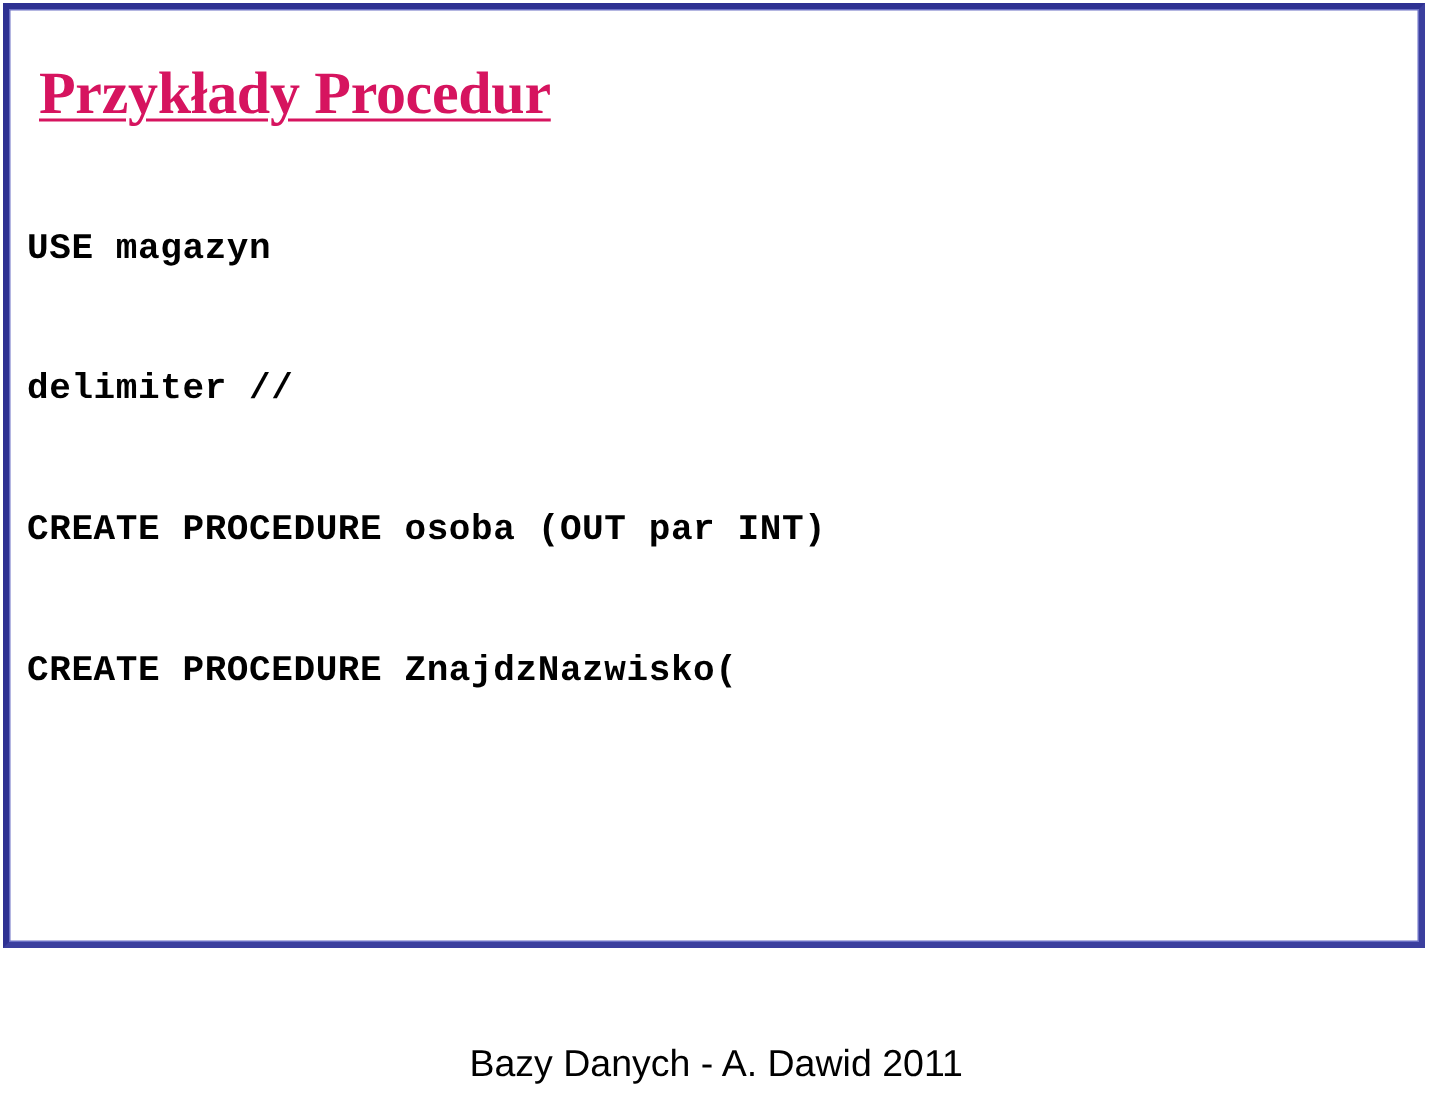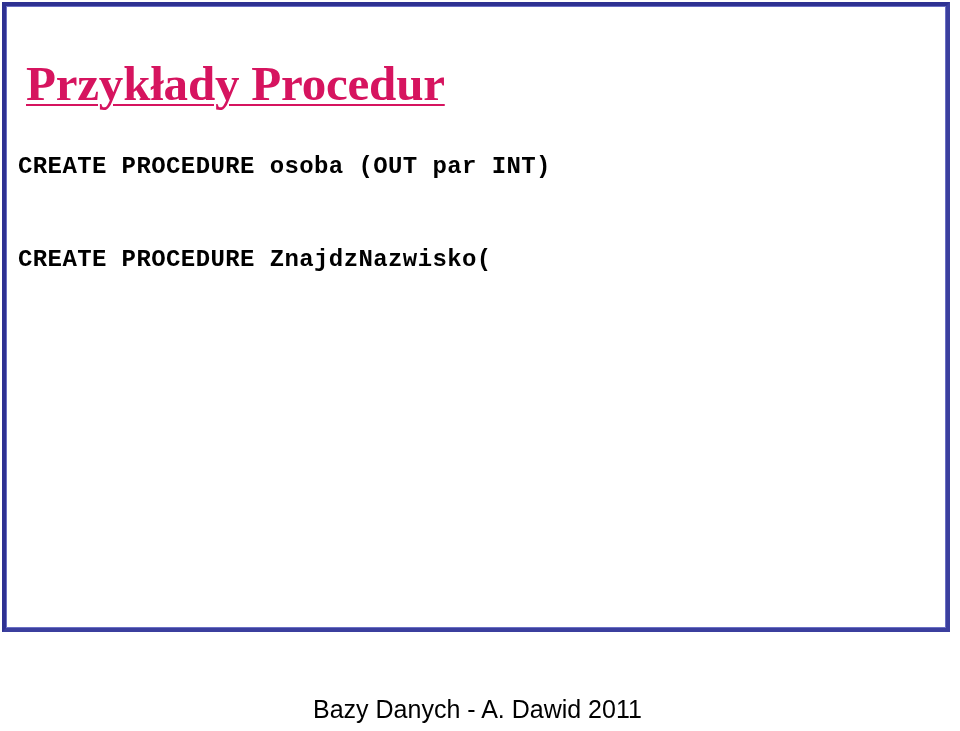--- a/index.html
+++ b/index.html
@@ -33,24 +33,24 @@
     border-right-color: #3b3f9e;
     border-bottom-color: #3b3f9e;
     background: #ffffff;
     box-shadow: inset 0 0 0 1px #6a6fc4;
   }
 
   
   .title {
     position: absolute;
     left: 26px;
-    top: 28px;
+    top: 12px;
     font-family: "Liberation Serif", "DejaVu Serif", serif;
     font-weight: bold;
-    font-size: 49px;
+    font-size: 40px;
     line-height: 46px;
     letter-spacing: -0.2px;
     color: #d6145f;
     text-decoration: underline;
     text-decoration-thickness: 2px;
     text-underline-offset: 4px;
     white-space: nowrap;
   }
 
   
@@ -102,20 +102,22 @@
 </head>
 <body>
 
 <div class="slide">
 
   <div class="frame"></div>
 
   <h1 class="title">Przykłady Procedur</h1>
 
   <div class="code">
+    <span class="ln">USE magazyn</span>
+    <span class="ln">delimiter //</span>
     <span class="ln">CREATE PROCEDURE osoba (OUT par INT)</span>
     <span class="ln">CREATE PROCEDURE ZnajdzNazwisko(</span>
     
     
     
     
     
     
     
     

